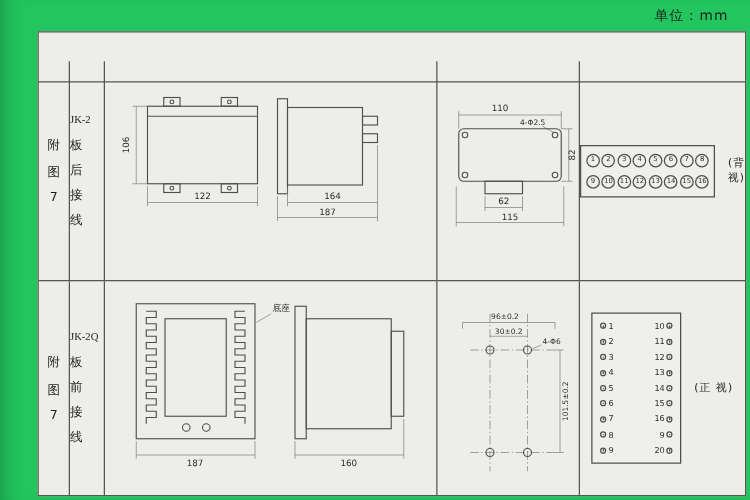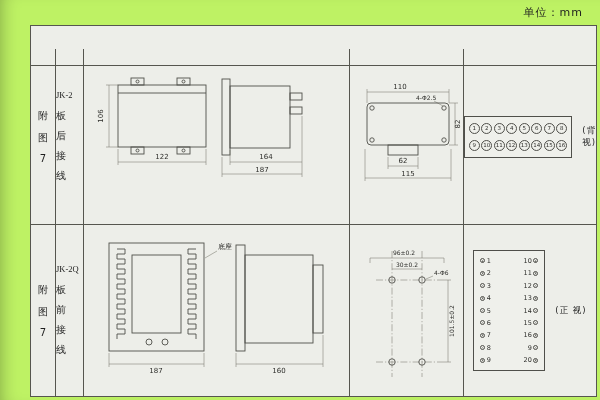--- a/index.html
+++ b/index.html
@@ -1,17 +1,17 @@
 <!DOCTYPE html>
 <html><head>
 <meta charset="utf-8">
 <style>
   html,body { margin:0; padding:0; }
   body { width:600px; height:400px; overflow:hidden; background:#d8d8d2; font-family:"DejaVu Sans",sans-serif; }
-  .sheet { position:relative; width:600px; height:400px; background:#bef264;
+  .sheet { position:relative; width:600px; height:400px; background:#22c55e;
            box-shadow:inset 14px 0 20px -16px rgba(0,0,0,.4); color:#333; }
   .unit { position:absolute; top:5px; right:17px; font-size:11px; letter-spacing:1px; color:#1e1e1e; }
   .tbl { position:absolute; left:30px; top:25px; width:565px; height:370px; border:1px solid #56564f;
          display:grid; grid-template-columns:25px 28px 266px 114px 1fr; grid-template-rows:23px 176px 1fr;
          background:#edeee9; }
   .cell { border-right:1px solid #56564f; border-bottom:1px solid #56564f; position:relative; overflow:hidden; }
   .lc { border-right:none; }
   .lr { border-bottom:none; }
   .hd { display:flex; align-items:center; justify-content:center; font-size:15px; color:#1e1e1e; white-space:nowrap;margin-top:39px; }
   .vert { display:flex; flex-direction:column; align-items:center; justify-content:center; gap:8px; font-size:10px; color:#1e1e1e; }

